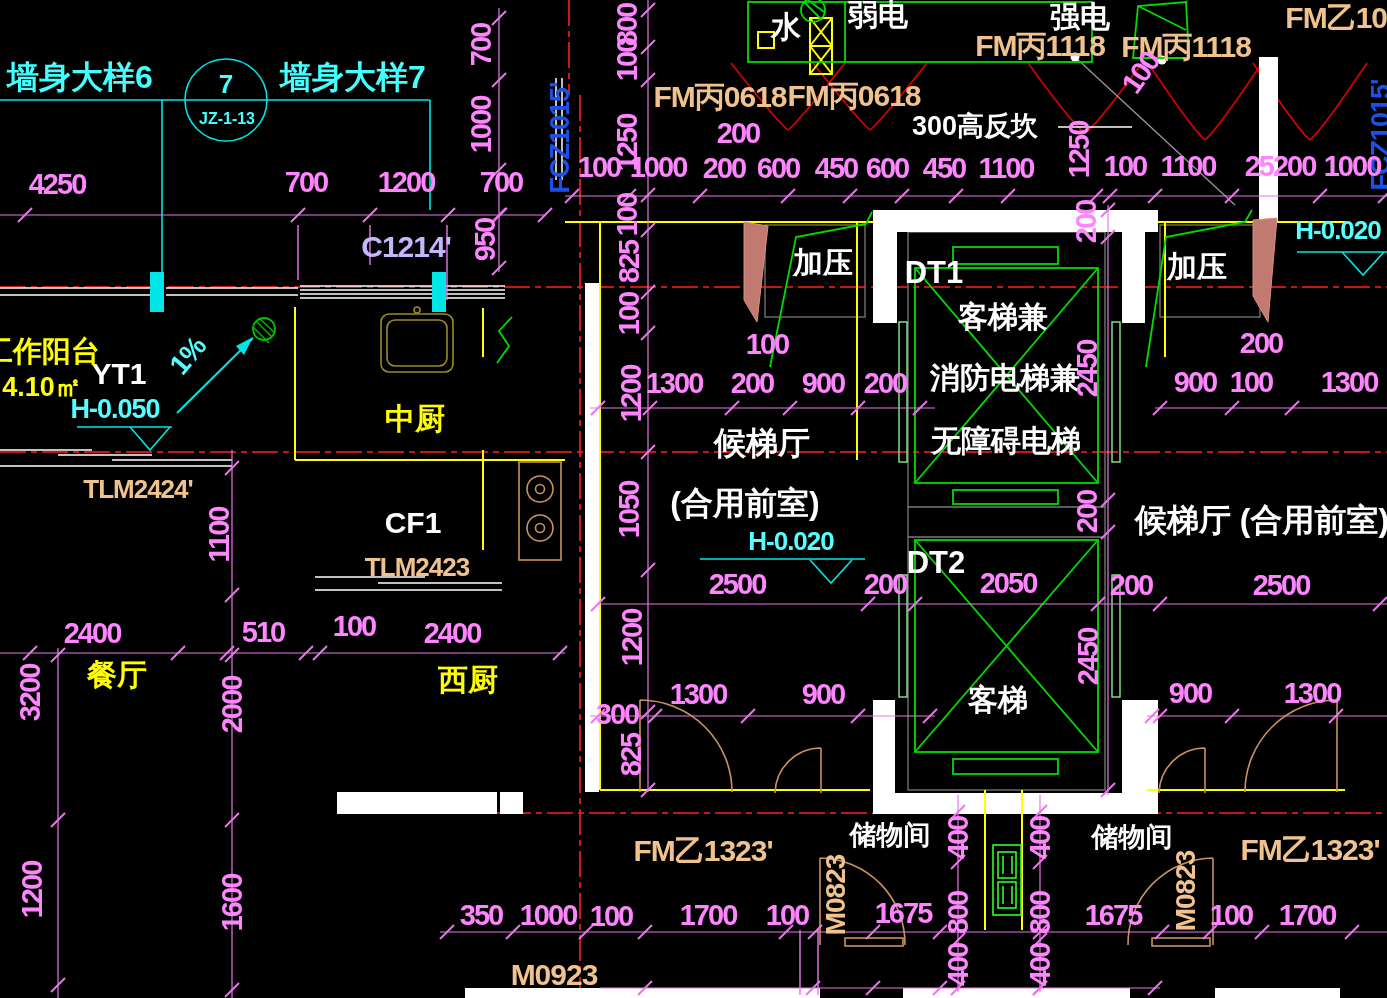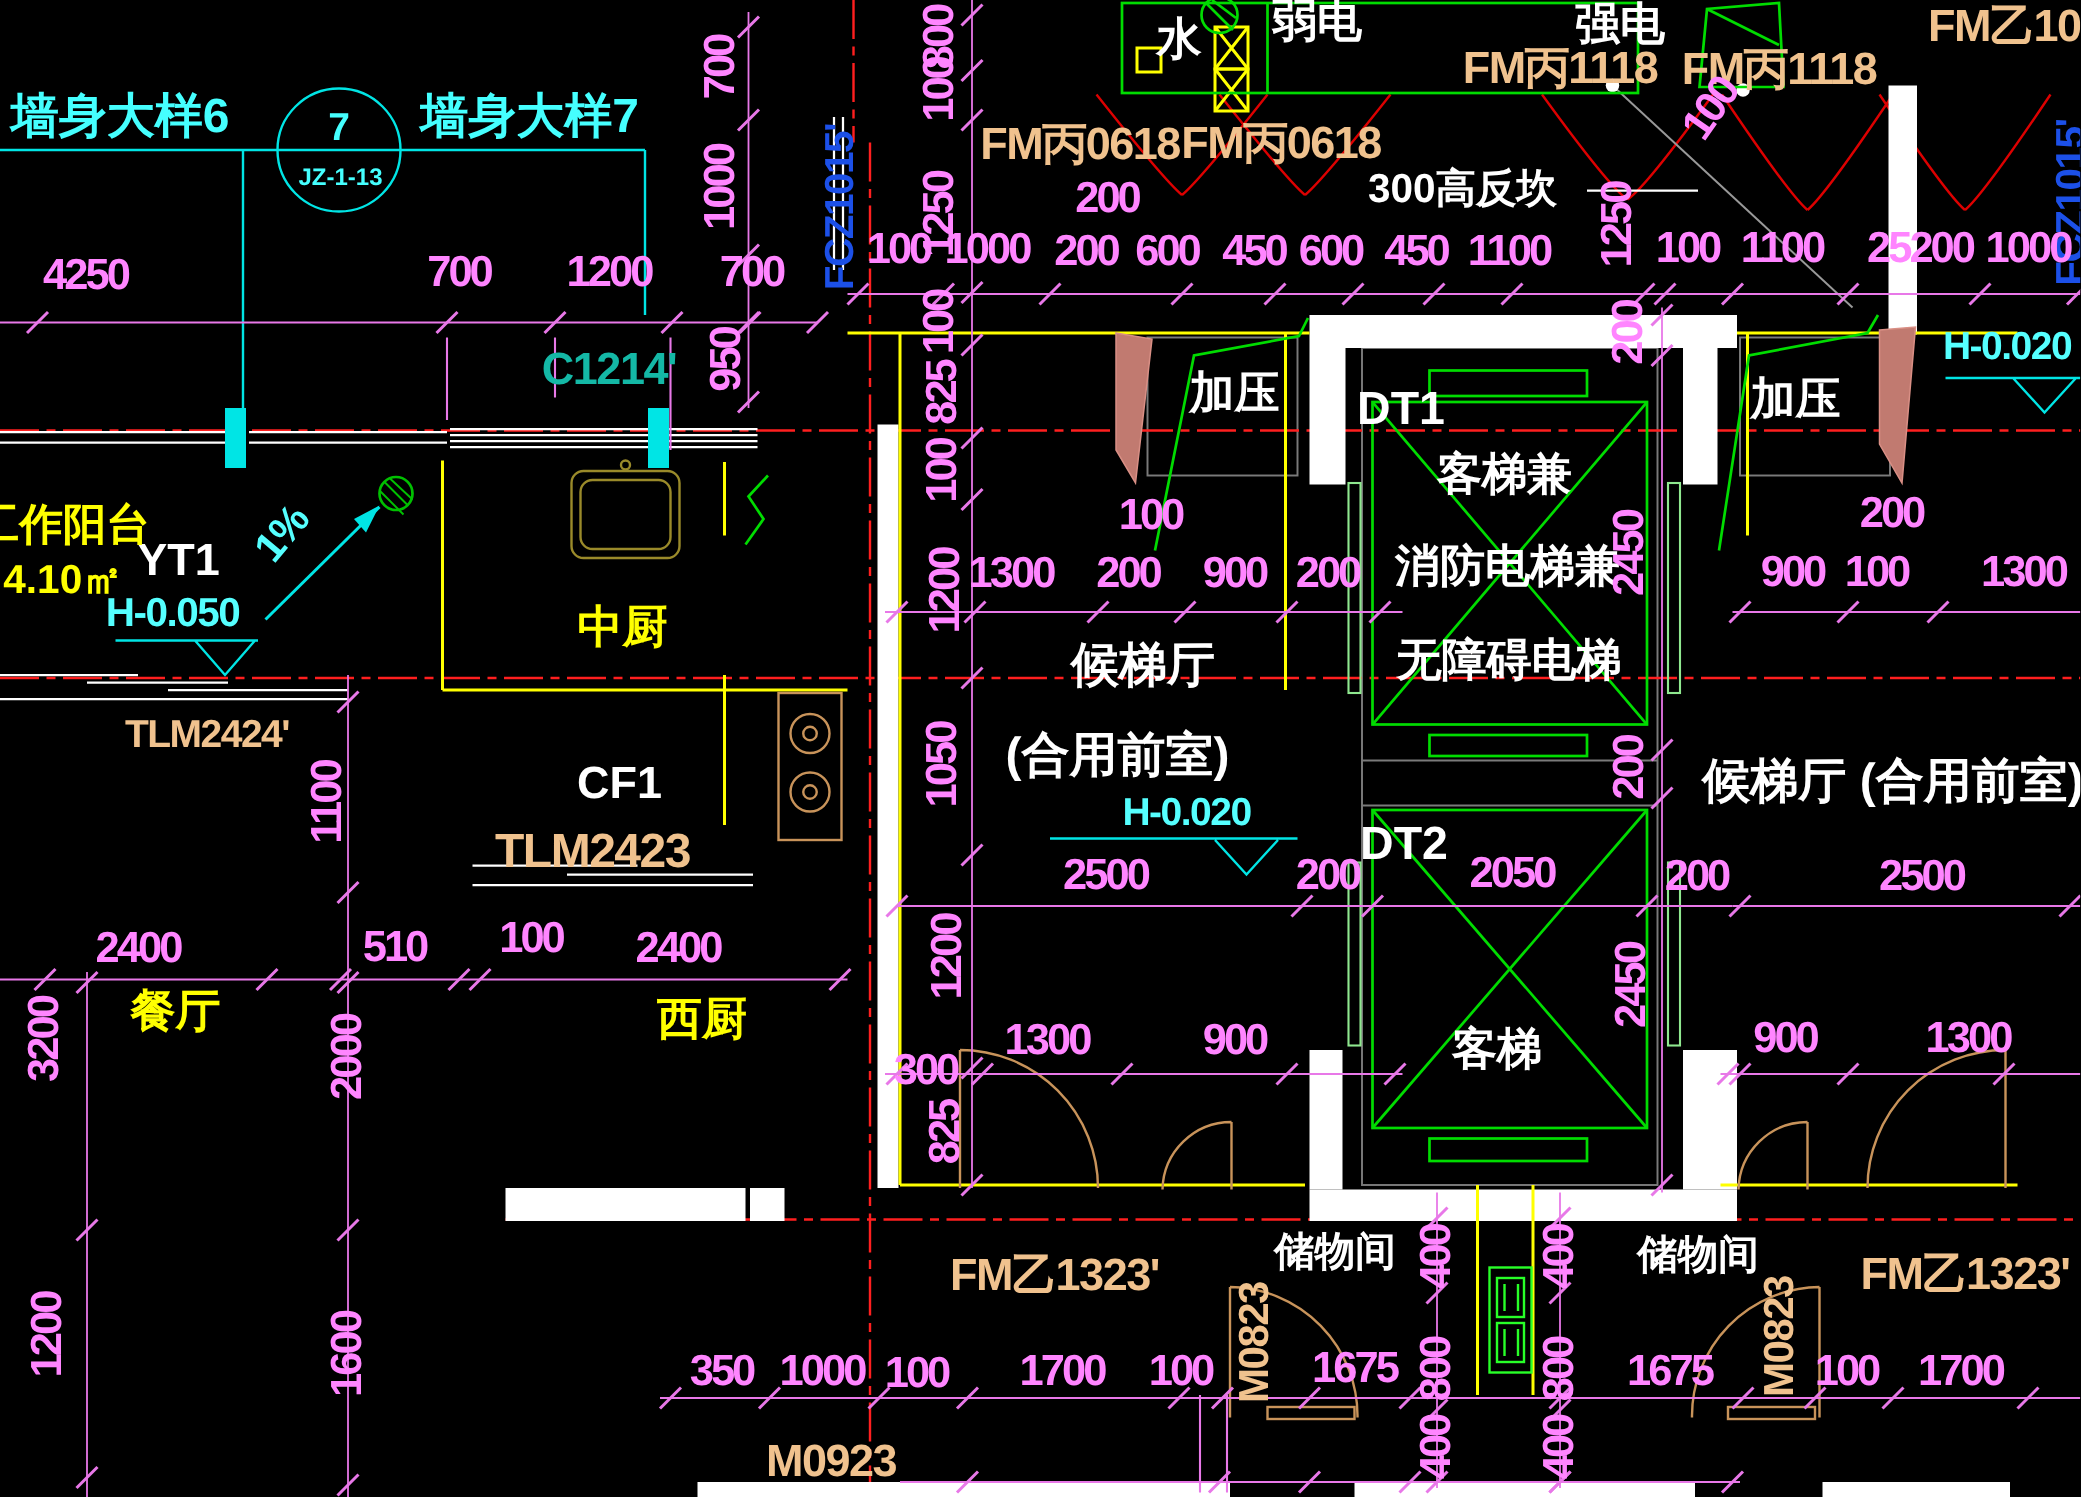--- a/index.html
+++ b/index.html
@@ -6,21 +6,21 @@
   #canvas{position:relative;width:1387px;height:998px;background:#000;overflow:hidden;
           font-family:"Liberation Sans", sans-serif;}
   #canvas svg{position:absolute;left:0;top:0;}
   #labels span{position:absolute;white-space:nowrap;font-weight:bold;line-height:1;
                transform-origin:center center;}
   .dim{color:#FF85FF;letter-spacing:-2px;}
   .title{color:#45FFFF;}
   .white{color:#FFFFFF;}
   .yellow{color:#FFFF00;}
   .codeo{color:#F0C28E;letter-spacing:-1px;}
-  .codeb{color:#14b8a6;letter-spacing:-1px;}
+  .codeb{color:#c4b5fd;letter-spacing:-1px;}
   .codebd{color:#1C50E8;letter-spacing:-1px;}
   .level{color:#55FFFF;letter-spacing:-1px;}
 </style>
 </head>
 <body>
 
 <div id="canvas">
 <svg width="1387" height="998" viewBox="0 0 1387 998">
 
   <g stroke="#7a7a7a" stroke-width="1.3" fill="none">
@@ -302,21 +302,21 @@
       <span class="title" style="left: 227px; top: 119px; font-size: 16px; transform: translate(-50%, -50%) rotate(0deg);">JZ-1-13</span>
       <span class="codeb" style="left: 406px; top: 247px; font-size: 30px; transform: translate(-50%, -50%) rotate(0deg);">C1214'</span>
       <span class="codebd" style="left: 560px; top: 138px; font-size: 27px; transform: translate(-50%, -50%) rotate(-90deg);">FCZ1015'</span>
       <span class="codebd" style="left: 1381px; top: 135px; font-size: 27px; transform: translate(-50%, -50%) rotate(-90deg);">FCZ1015'</span>
       <span class="codeo" style="left: 720px; top: 97px; font-size: 30px; transform: translate(-50%, -50%) rotate(0deg);">FM丙0618</span>
       <span class="codeo" style="left: 854px; top: 96px; font-size: 30px; transform: translate(-50%, -50%) rotate(0deg);">FM丙0618</span>
       <span class="codeo" style="left: 1040px; top: 46px; font-size: 30px; transform: translate(-50%, -50%) rotate(0deg);">FM丙1118</span>
       <span class="codeo" style="left: 1186px; top: 47px; font-size: 30px; transform: translate(-50%, -50%) rotate(0deg);">FM丙1118</span>
       <span class="codeo" style="left: 1344px; top: 18px; font-size: 30px; transform: translate(-50%, -50%) rotate(0deg);">FM乙102</span>
       <span class="codeo" style="left: 138px; top: 489px; font-size: 26px; transform: translate(-50%, -50%) rotate(0deg);">TLM2424'</span>
-      <span class="codeo" style="left: 395px; top: 567px; font-size: 32px; transform: translate(-50%, -50%) rotate(0deg); text-align: center;">TLM2423</span>
+      <span class="codeo" style="left: 417px; top: 567px; font-size: 26px; transform: translate(-50%, -50%) rotate(0deg); text-align: center;">TLM2423</span>
       <span class="codeo" style="left: 703px; top: 851px; font-size: 30px; transform: translate(-50%, -50%) rotate(0deg);">FM乙1323'</span>
       <span class="codeo" style="left: 1310px; top: 850px; font-size: 30px; transform: translate(-50%, -50%) rotate(0deg);">FM乙1323'</span>
       <span class="codeo" style="left: 836px; top: 895px; font-size: 28px; transform: translate(-50%, -50%) rotate(-90deg);">M0823</span>
       <span class="codeo" style="left: 1186px; top: 891px; font-size: 28px; transform: translate(-50%, -50%) rotate(-90deg);">M0823</span>
       <span class="codeo" style="left: 554px; top: 975px; font-size: 30px; transform: translate(-50%, -50%) rotate(0deg);">M0923</span>
       <span class="white" style="left: 786px; top: 27px; font-size: 30px; transform: translate(-50%, -50%) rotate(0deg);">水</span>
       <span class="white" style="left: 878px; top: 17px; font-size: 30px; transform: translate(-50%, -50%) rotate(0deg); font-family: Liberation Mono, monospace;">弱电</span>
       <span class="white" style="left: 1080px; top: 17px; font-size: 30px; transform: translate(-50%, -50%) rotate(0deg);">强电</span>
       <span class="white" style="left: 975px; top: 126px; font-size: 27px; transform: translate(-50%, -50%) rotate(0deg); text-align: center;">300高反坎</span>
       <span class="white" style="left: 934px; top: 272px; font-size: 31px; transform: translate(-50%, -50%) rotate(0deg);">DT1</span>

